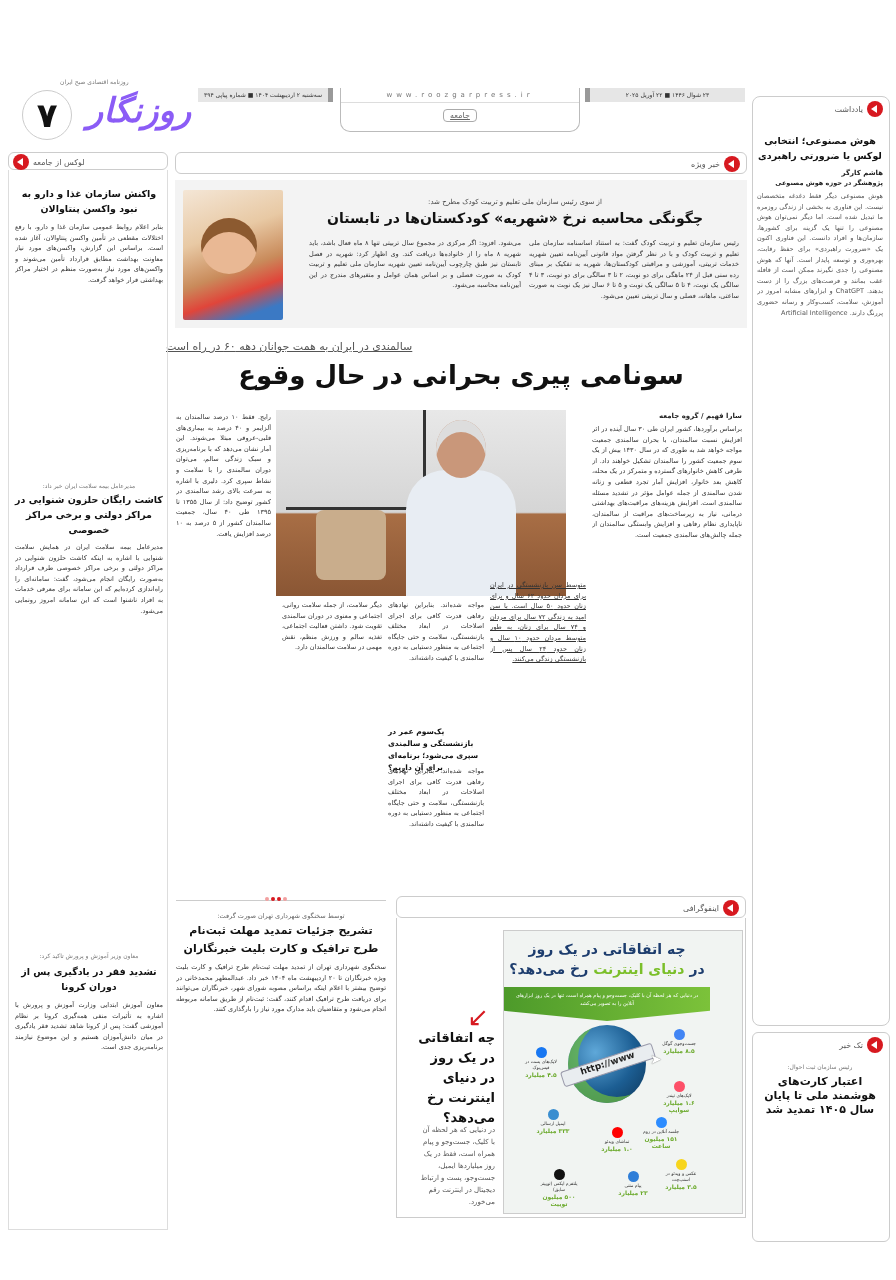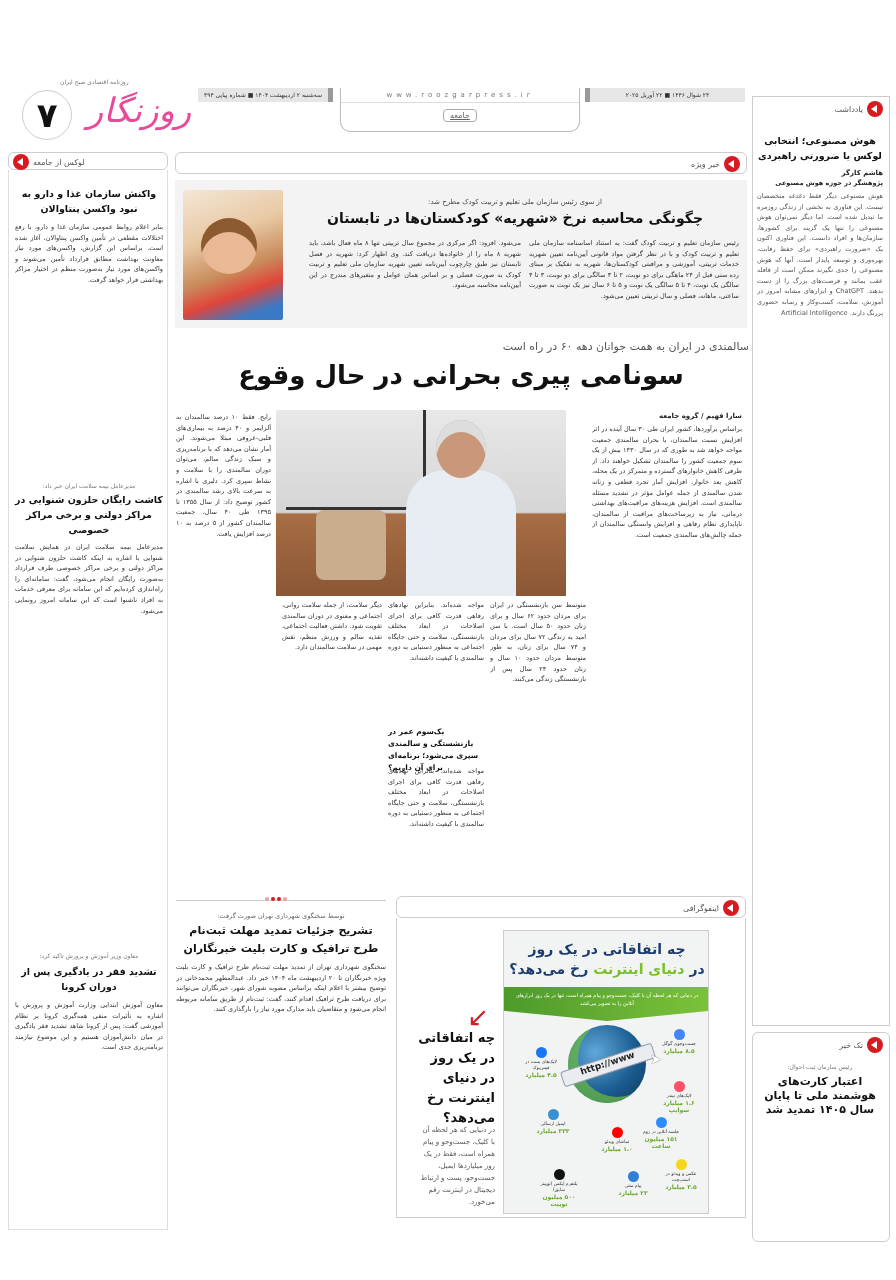--- a/index.html
+++ b/index.html
@@ -13,34 +13,34 @@
   h1, h2, h3 { font-weight: bold; color: #111; }
 </style>
 </head>
 <body>
 
 <div class="abs" style="left:0;top:78px;width:896px;height:70px;">
   <div class="abs" style="left:60px;top:0;font-size:6px;color:#777;">روزنامه اقتصادی صبح ایران</div>
   <div class="abs" style="left:22px;top:12px;width:50px;height:50px;border:1px solid #ccc;border-radius:50%;display:flex;align-items:center;justify-content:center;font-size:34px;font-weight:bold;color:#111;">
     <span>۷</span>
   </div>
-  <div class="abs" style="left:84px;top:12px;width:110px;font-size:34px;font-weight:normal;font-style:italic;color:#ec4899;text-align:center;letter-spacing:-1px;">روزنگار</div>
+  <div class="abs" style="left:84px;top:12px;width:110px;font-size:34px;font-weight:bold;font-style:italic;color:#8b5cf6;text-align:center;letter-spacing:-1px;">روزنگار</div>
   <div class="abs" style="left:198px;top:10px;width:135px;height:14px;background:#e6e6e6;border-right:5px solid #999;font-size:6px;line-height:14px;text-align:center;color:#333;">
     <span>سه‌شنبه ۲ اردیبهشت ۱۴۰۴ ■ شماره پیاپی ۳۹۴</span>
   </div>
   <div class="abs" style="left:340px;top:10px;width:240px;height:44px;border:1px solid #bbb;border-top:none;border-radius:0 0 10px 10px;text-align:center;">
     <div style="font-size:7px;letter-spacing:4px;color:#777;line-height:14px;border-bottom:1px solid #ddd;direction:ltr;">www.roozgarpress.ir</div>
     <div style="display:inline-block;margin-top:6px;font-size:8px;color:#666;border:1px solid #aaa;padding:1px 6px;border-radius:4px;text-decoration:underline;">جامعه</div>
   </div>
   <div class="abs" style="left:585px;top:10px;width:160px;height:14px;background:#e6e6e6;border-left:5px solid #999;font-size:6px;line-height:14px;text-align:center;color:#333;">
     <span>۲۳ شوال ۱۴۴۶ ■ ۲۲ آوریل ۲۰۲۵</span>
   </div>
 </div>
 
-<div class="abs box" style="left:752px;top:96px;width:138px;height:930px;border-radius:0;">
+<div class="abs box" style="left:752px;top:96px;width:138px;height:930px;border-radius:8px;">
   <div class="section-tab" style="position:absolute;right:6px;top:4px;">
     <span class="red-dot"></span>
     <span>یادداشت</span>
   </div>
   <h2 style="position:absolute;right:6px;top:36px;width:126px;font-size:9.5px;line-height:15px;text-align:center;">هوش مصنوعی؛ انتخابی لوکس یا ضرورتی راهبردی</h2>
   <div style="position:absolute;right:6px;top:72px;font-size:7px;font-weight:bold;">هاشم کارگر</div>
   <div style="position:absolute;right:6px;top:82px;font-size:6.5px;font-weight:bold;">پژوهشگر در حوزه هوش مصنوعی</div>
   <div class="txt-fill" style="position:absolute;right:6px;top:94px;width:126px;height:826px;">هوش مصنوعی دیگر فقط دغدغه متخصصان نیست. این فناوری به بخشی از زندگی روزمره ما تبدیل شده است. اما دیگر نمی‌توان هوش مصنوعی را تنها یک گزینه برای کشورها، سازمان‌ها و افراد دانست. این فناوری اکنون یک «ضرورت راهبردی» برای حفظ رقابت، بهره‌وری و توسعه پایدار است. آنها که هوش مصنوعی را جدی نگیرند ممکن است از قافله عقب بمانند و فرصت‌های بزرگ را از دست بدهند. ChatGPT و ابزارهای مشابه امروز در آموزش، سلامت، کسب‌وکار و رسانه حضوری پررنگ دارند. Artificial Intelligence</div>
 </div>
 
@@ -62,34 +62,34 @@
 <div class="abs" style="left:175px;top:180px;width:572px;height:148px;background:#f3f3f3;">
   <div style="position:absolute;left:8px;top:10px;width:100px;height:130px;background:linear-gradient(160deg,#f4e6d6 0%,#e8c9a4 35%,#c98b5b 60%,#e0453a 75%,#3b79c4 90%);border-radius:2px;">
     <div style="position:absolute;left:18px;top:28px;width:56px;height:56px;border-radius:50%;background:#e9b894;box-shadow:inset 0 14px 0 #8c5a30;"></div>
   </div>
   <div style="position:absolute;left:120px;top:18px;width:440px;text-align:center;font-size:7px;color:#444;">از سوی رئیس سازمان ملی تعلیم و تربیت کودک مطرح شد:</div>
   <h2 style="position:absolute;left:120px;top:30px;width:440px;text-align:center;font-size:14px;">چگونگی محاسبه نرخ «شهریه» کودکستان‌ها در تابستان</h2>
   <div class="txt-fill" style="position:absolute;right:8px;top:58px;width:210px;height:84px;color:#333;">رئیس سازمان تعلیم و تربیت کودک گفت: به استناد اساسنامه سازمان ملی تعلیم و تربیت کودک و با در نظر گرفتن مواد قانونی آیین‌نامه تعیین شهریه خدمات تربیتی، آموزشی و مراقبتی کودکستان‌ها، شهریه به تفکیک بر مبنای رده سنی قبل از ۲۴ ماهگی برای دو نوبت، ۲ تا ۳ سالگی برای دو نوبت، ۳ تا ۴ سالگی یک نوبت، ۴ تا ۵ سالگی یک نوبت و ۵ تا ۶ سال نیز یک نوبت به صورت ساعتی، ماهانه، فصلی و سال تربیتی تعیین می‌شود.</div>
   <div class="txt-fill" style="position:absolute;right:226px;top:58px;width:212px;height:84px;color:#333;">می‌شود. افزود: اگر مرکزی در مجموع سال تربیتی تنها ۸ ماه فعال باشد، باید شهریه ۸ ماه را از خانواده‌ها دریافت کند. وی اظهار کرد: شهریه در فصل تابستان نیز طبق چارچوب آیین‌نامه تعیین شهریه سازمان ملی تعلیم و تربیت کودک به صورت فصلی و بر اساس همان عوامل و متغیرهای مندرج در این آیین‌نامه محاسبه می‌شود.</div>
 </div>
 
-<div class="abs" style="left:177px;top:340px;width:572px;text-align:right;font-size:11px;color:#555;">سالمندی در ایران به همت جوانان دهه ۶۰ در راه است</div>
+<div class="abs" style="left:166px;top:340px;width:572px;text-align:left;font-size:11px;color:#555;text-decoration:underline;">سالمندی در ایران به همت جوانان دهه ۶۰ در راه است</div>
 <h1 class="abs" style="left:175px;top:360px;width:572px;text-align:center;font-size:26px;color:#111;">سونامی پیری بحرانی در حال وقوع</h1>
 
 <div class="abs" style="left:276px;top:410px;width:290px;height:186px;background:linear-gradient(180deg,#e8e8e8 0%,#d5d5d5 55%,#a86e45 56%,#8a5634 100%);overflow:hidden;">
   <div style="position:absolute;left:10px;top:0;width:140px;height:100px;border-right:3px solid #333;border-bottom:3px solid #333;"></div>
   <div style="position:absolute;left:40px;top:100px;width:70px;height:70px;background:#c9ad8c;border-radius:8px;"></div>
   <div style="position:absolute;left:130px;top:60px;width:110px;height:130px;background:#e8edf3;border-radius:40px 40px 0 0;"></div>
   <div style="position:absolute;left:160px;top:10px;width:50px;height:58px;background:#c9977a;border-radius:50%;box-shadow:inset 0 12px 0 #ddd;"></div>
 </div>
 
 <div class="abs" style="left:592px;top:412px;width:150px;font-size:7px;font-weight:bold;">سارا فهیم / گروه جامعه</div>
 <div class="abs txt-fill" style="left:592px;top:424px;width:150px;height:448px;color:#333;">براساس برآوردها، کشور ایران طی ۳۰ سال آینده در اثر افزایش نسبت سالمندان، با بحران سالمندی جمعیت مواجه خواهد شد به طوری که در سال ۱۴۳۰ بیش از یک سوم جمعیت کشور را سالمندان تشکیل خواهند داد. از طرفی کاهش خانوارهای گسترده و متمرکز در یک محله، کاهش بعد خانوار، افزایش آمار تجرد قطعی و زنانه شدن سالمندی از جمله عوامل مؤثر در تشدید مسئله سالمندی است. افزایش هزینه‌های مراقبت‌های بهداشتی درمانی، نیاز به زیرساخت‌های مراقبت از سالمندان، ناپایداری نظام رفاهی و افزایش وابستگی سالمندان از جمله چالش‌های سالمندی جمعیت است.</div>
 <div class="abs txt-fill" style="left:176px;top:412px;width:95px;height:460px;color:#333;">رایج. فقط ۱۰ درصد سالمندان به آلزایمر و ۴۰ درصد به بیماری‌های قلبی-عروقی مبتلا می‌شوند. این آمار نشان می‌دهد که با برنامه‌ریزی و سبک زندگی سالم، می‌توان دوران سالمندی را با سلامت و نشاط سپری کرد. دلیری با اشاره به سرعت بالای رشد سالمندی در کشور توضیح داد: از سال ۱۳۵۵ تا ۱۳۹۵ طی ۴۰ سال، جمعیت سالمندان کشور از ۵ درصد به ۱۰ درصد افزایش یافت.</div>
-<div class="abs txt-fill" style="left:490px;top:600px;width:96px;height:272px;color:#333;">متوسط سن بازنشستگی در ایران برای مردان حدود ۶۲ سال و برای زنان حدود ۵۰ سال است. با سن امید به زندگی ۷۲ سال برای مردان و ۷۴ سال برای زنان، به طور متوسط مردان حدود ۱۰ سال و زنان حدود ۲۴ سال پس از بازنشستگی زندگی می‌کنند.</div>
+<div class="abs txt-fill" style="left:490px;top:580px;width:96px;height:272px;color:#333;text-decoration:underline;">متوسط سن بازنشستگی در ایران برای مردان حدود ۶۲ سال و برای زنان حدود ۵۰ سال است. با سن امید به زندگی ۷۲ سال برای مردان و ۷۴ سال برای زنان، به طور متوسط مردان حدود ۱۰ سال و زنان حدود ۲۴ سال پس از بازنشستگی زندگی می‌کنند.</div>
 <div class="abs txt-fill" style="left:388px;top:600px;width:96px;height:120px;color:#333;">مواجه شده‌اند. بنابراین نهادهای رفاهی قدرت کافی برای اجرای اصلاحات در ابعاد مختلف بازنشستگی، سلامت و حتی جایگاه اجتماعی به منظور دستیابی به دوره سالمندی با کیفیت داشته‌اند.</div>
 <div class="abs" style="left:388px;top:726px;width:96px;font-size:7.5px;font-weight:bold;line-height:12px;text-align:left;color:#111;">یک‌سوم عمر در بازنشستگی و سالمندی سپری می‌شود؛ برنامه‌ای برای آن داریم؟</div>
 <div class="abs txt-fill" style="left:388px;top:766px;width:96px;height:106px;color:#333;">مواجه شده‌اند. بنابراین نهادهای رفاهی قدرت کافی برای اجرای اصلاحات در ابعاد مختلف بازنشستگی، سلامت و حتی جایگاه اجتماعی به منظور دستیابی به دوره سالمندی با کیفیت داشته‌اند.</div>
 <div class="abs txt-fill" style="left:282px;top:600px;width:100px;height:272px;color:#333;">دیگر سلامت، از جمله سلامت روانی، اجتماعی و معنوی در دوران سالمندی تقویت شود. داشتن فعالیت اجتماعی، تغذیه سالم و ورزش منظم، نقش مهمی در سلامت سالمندان دارد.</div>
 
 <div class="abs box" style="left:8px;top:152px;width:160px;height:18px;">
   <div class="section-tab" style="position:absolute;left:4px;top:1px;flex-direction:row-reverse;">
     <span class="red-dot"></span>
     <span>لوکس از جامعه</span>
   </div>
@@ -122,21 +122,21 @@
   <div class="section-tab" style="position:absolute;right:6px;top:3px;">
     <span class="red-dot"></span>
     <span>اینفوگرافی</span>
   </div>
 </div>
 <div class="abs" style="left:396px;top:918px;width:350px;height:300px;border:1px solid #ccc;border-top:none;">
   <div style="position:absolute;left:70px;top:84px;font-size:26px;color:#d71920;">↙</div>
   <h2 style="position:absolute;left:20px;top:110px;width:78px;font-size:13px;line-height:20px;text-align:right;">چه اتفاقاتی در یک روز در دنیای اینترنت رخ می‌دهد؟</h2>
   <div style="position:absolute;left:20px;top:206px;width:78px;font-size:7px;line-height:12px;color:#555;text-align:right;">در دنیایی که هر لحظه آن با کلیک، جست‌وجو و پیام همراه است، فقط در یک روز میلیاردها ایمیل، جست‌وجو، پست و ارتباط دیجیتال در اینترنت رقم می‌خورد.</div>
 
-  <div style="position:absolute;left:106px;top:12px;width:206px;height:284px;background:#f1f4f2;border:1px solid #ccc;overflow:hidden;">
+  <div style="position:absolute;left:106px;top:12px;width:240px;height:284px;background:#f1f4f2;border:1px solid #ccc;overflow:hidden;">
     <div style="position:absolute;left:0;top:10px;width:206px;text-align:center;font-size:14px;font-weight:bold;color:#1d3d6e;">چه اتفاقاتی در یک روز</div>
     <div style="position:absolute;left:0;top:30px;width:206px;text-align:center;font-size:14px;font-weight:bold;color:#1d3d6e;">
       <span>در </span><span style="color:#7bbf2a;">دنیای اینترنت</span><span> رخ می‌دهد؟</span>
     </div>
     <div style="position:absolute;left:0;top:56px;width:206px;height:34px;background:linear-gradient(90deg,#4d9a2a,#7cc23a);clip-path:polygon(0 0,100% 0,100% 70%,50% 100%,0 70%);">
       <div style="padding:4px 8px;font-size:5px;line-height:8px;color:#fff;text-align:center;">در دنیایی که هر لحظه آن با کلیک، جست‌وجو و پیام همراه است، تنها در یک روز ابزارهای آنلاین را به تصویر می‌کشد</div>
     </div>
     <div style="position:absolute;left:64px;top:94px;width:78px;height:78px;border-radius:50%;background:radial-gradient(circle at 35% 35%,#5fa8d9,#1c5e93 55%,#0d3558);box-shadow:inset 10px -6px 0 rgba(110,190,60,0.7);"></div>
     <div style="position:absolute;left:56px;top:126px;width:96px;height:16px;background:#e9edf0;border:1px solid #99a;border-radius:3px;transform:rotate(-18deg);text-align:center;font-size:9px;font-weight:bold;color:#222;direction:ltr;">
       <span>http://www</span>

